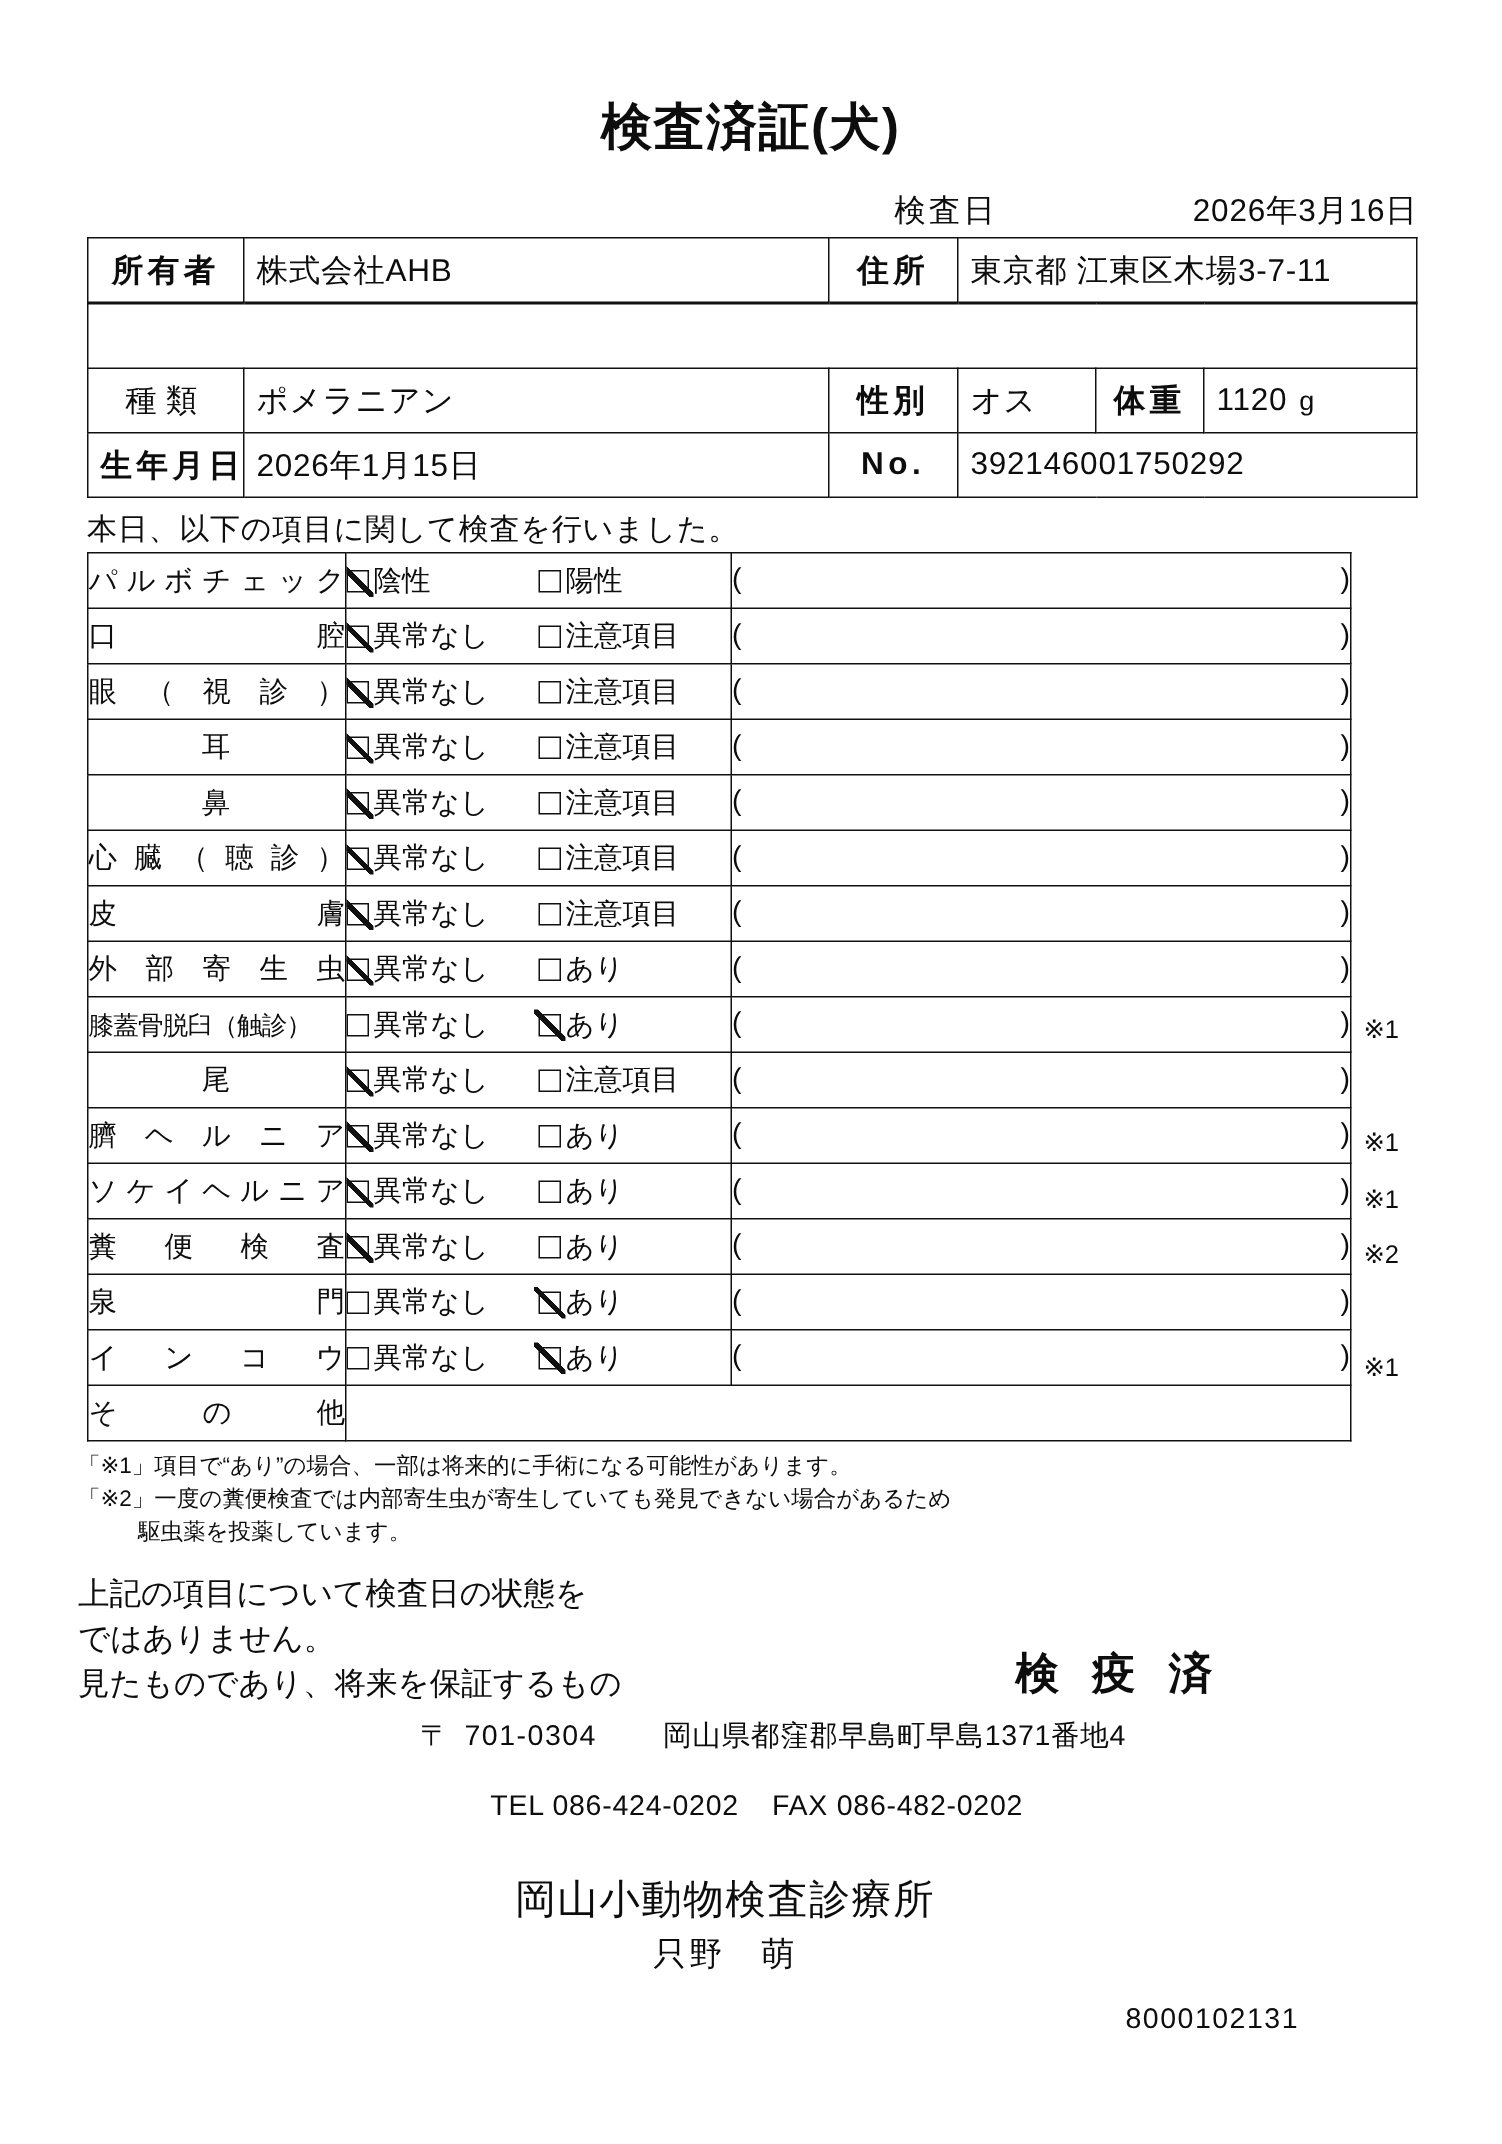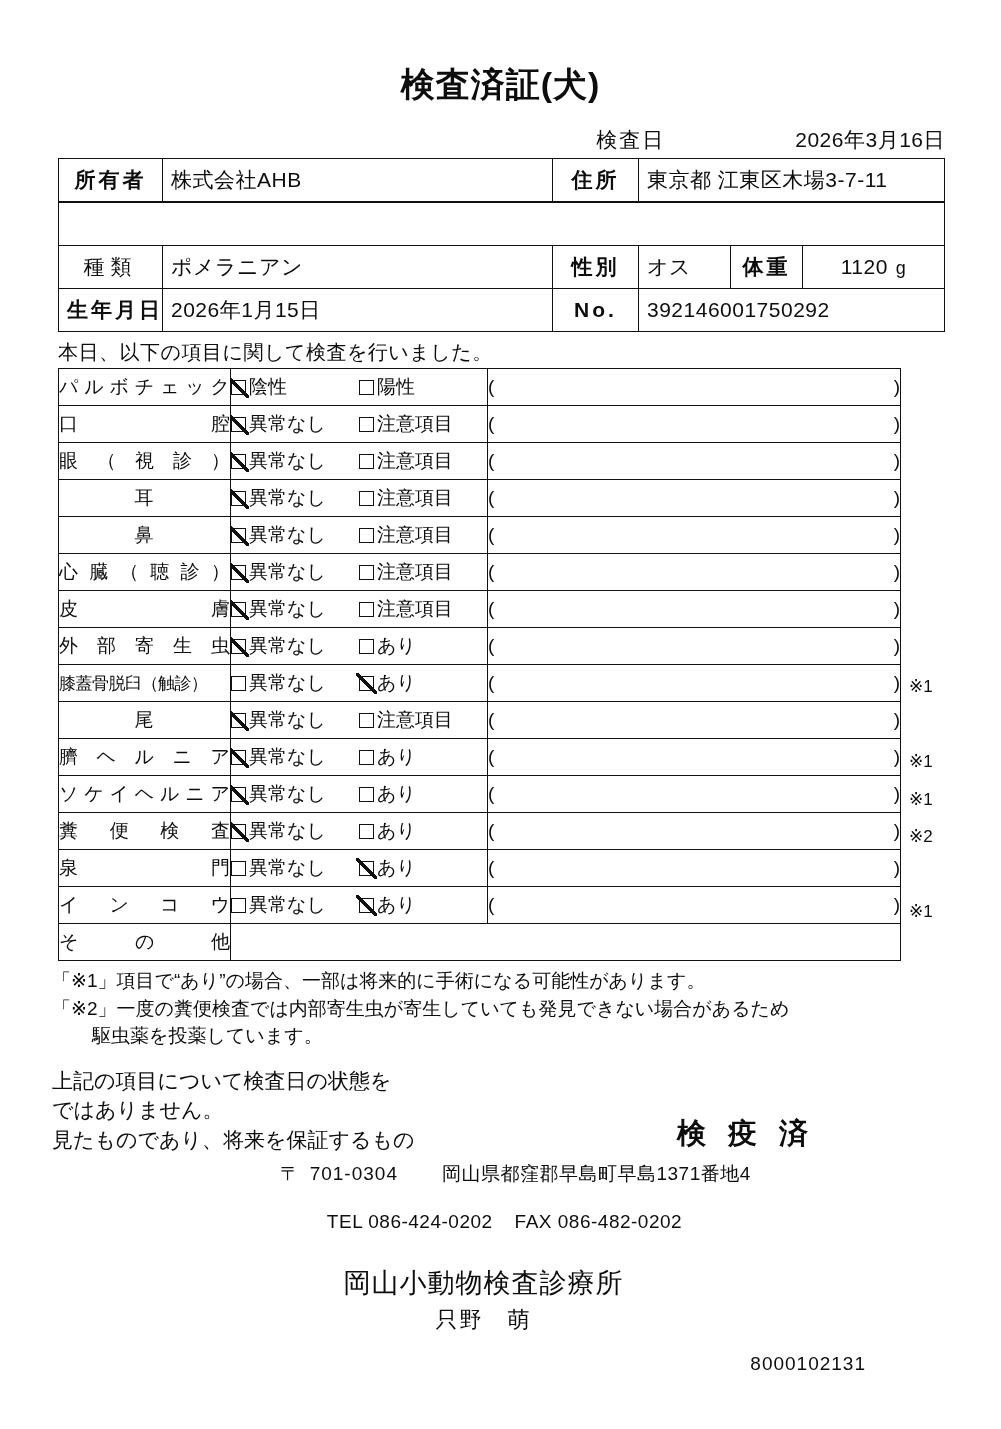--- a/index.html
+++ b/index.html
@@ -74,21 +74,21 @@
   td.lbl-sp {
     text-align: center;
     letter-spacing: 6px;
     padding-left: 10px;
   }
   td.val {
     text-align: left;
     letter-spacing: 0.5px;
   }
   td.val-right {
-    text-align: center;
+    text-align: left;
     letter-spacing: 0.5px;
     padding-right: 16px;
   }
   .wt-unit {
     font-size: 18px;
     margin-left: 8px;
   }
   .gap-row td {
     border: none;
     height: 7px;
@@ -194,21 +194,21 @@
   .mark-cell {
     height: 37.5px;
     line-height: 37.5px;
     font-size: 17px;
     letter-spacing: 0px;
   }
 
   
   .footnotes {
     margin: 6px 0 0 52px;
-    font-size: 19px;
+    font-size: 15px;
     line-height: 1.45;
     letter-spacing: 0px;
   }
   .footnotes .indent {
     padding-left: 40px;
   }
 
   
   .mid-block {
     display: flex;

